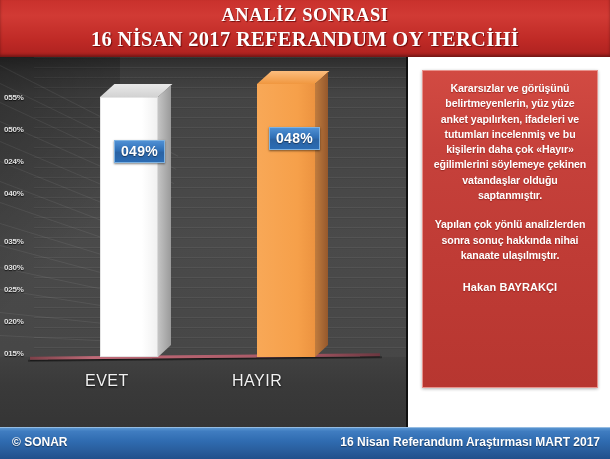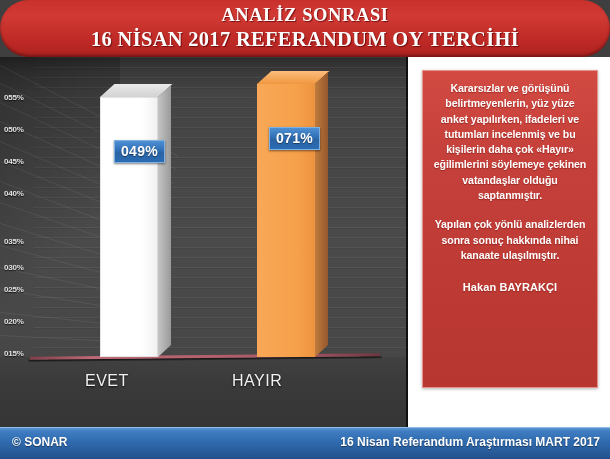--- a/index.html
+++ b/index.html
@@ -20,21 +20,20 @@
   
   .header {
     position: absolute;
     left: 0; top: 0;
     width: 610px;
     height: 57px;
     background: linear-gradient(180deg, #c9312c 0%, #d13a34 28%, #bf2a26 70%, #ad211f 100%);
     box-shadow: inset 0 -2px 3px rgba(0,0,0,0.35);
     text-align: center;
     overflow: hidden;
-    border-radius: 28px;
   }
   .header-title-1 {
     margin-top: 3px;
     font-family: "Liberation Serif", serif;
     font-weight: bold;
     font-size: 18.5px;
     letter-spacing: 0.6px;
     color: #ffffff;
     text-shadow: 1px 1px 1px rgba(90,0,0,0.75);
     line-height: 24px;
@@ -273,21 +272,21 @@
       <div class="ray" style="top:278px;width:150px; transform:rotate(3deg);"></div>
     </div>
 
     <div class="floor"></div>
     <div class="base-line-shadow"></div>
     <div class="base-line"></div>
 
     <div class="y-axis">
       <div class="y-tick" style="top:36px;">055%</div>
       <div class="y-tick" style="top:68px;">050%</div>
-      <div class="y-tick" style="top:100px;">045%</div>
+      <div class="y-tick" style="top:100px;">024%</div>
       <div class="y-tick" style="top:132px;">040%</div>
       <div class="y-tick" style="top:180px;">035%</div>
       <div class="y-tick" style="top:206px;">030%</div>
       <div class="y-tick" style="top:228px;">025%</div>
       <div class="y-tick" style="top:260px;">020%</div>
       <div class="y-tick" style="top:292px;">015%</div>
     </div>
 
     <div class="bar3d" style="left:100px; top:40px; width:58px; height:260px;">
       <div class="bar-top" style="left:0; top:-13px; width:58px; height:13px;
@@ -306,21 +305,21 @@
     <div class="bar3d" style="left:257px; top:27px; width:58px; height:273px;">
       <div class="bar-top" style="left:0; top:-13px; width:58px; height:13px;
                   background:linear-gradient(180deg,#fcbd7e,#f0973f);
                   transform:skewX(-48deg); transform-origin:bottom left;"></div>
       <div class="bar-side" style="left:58px; bottom:0; width:13px; height:273px;
                   background:linear-gradient(90deg,#c07c3e,#95582c);
                   transform:skewY(-43deg); transform-origin:bottom left;"></div>
       <div class="bar-front" style="height:273px;
                   background:linear-gradient(90deg,#f8a857 0%,#f6a04a 70%,#ec9340 100%);"></div>
     </div>
-    <div class="value-badge" style="left:269px; top:70px;">071%</div>
+    <div class="value-badge" style="left:269px; top:70px;">048%</div>
     <div class="cat-label" style="left:232px;">HAYIR</div>
 
   </div>
 
   <div class="side-panel">
     <div class="side-box">
       <p class="side-text p1">Kararsızlar ve görüşünü belirtmeyenlerin, yüz yüze anket yapılırken, ifadeleri ve tutumları incelenmiş ve bu kişilerin daha çok «Hayır» eğilimlerini söylemeye çekinen vatandaşlar olduğu saptanmıştır.</p>
       <p class="side-text p2">Yapılan çok yönlü analizlerden sonra sonuç hakkında nihai kanaate ulaşılmıştır.</p>
       <div class="side-sign">Hakan BAYRAKÇI</div>
     </div>

